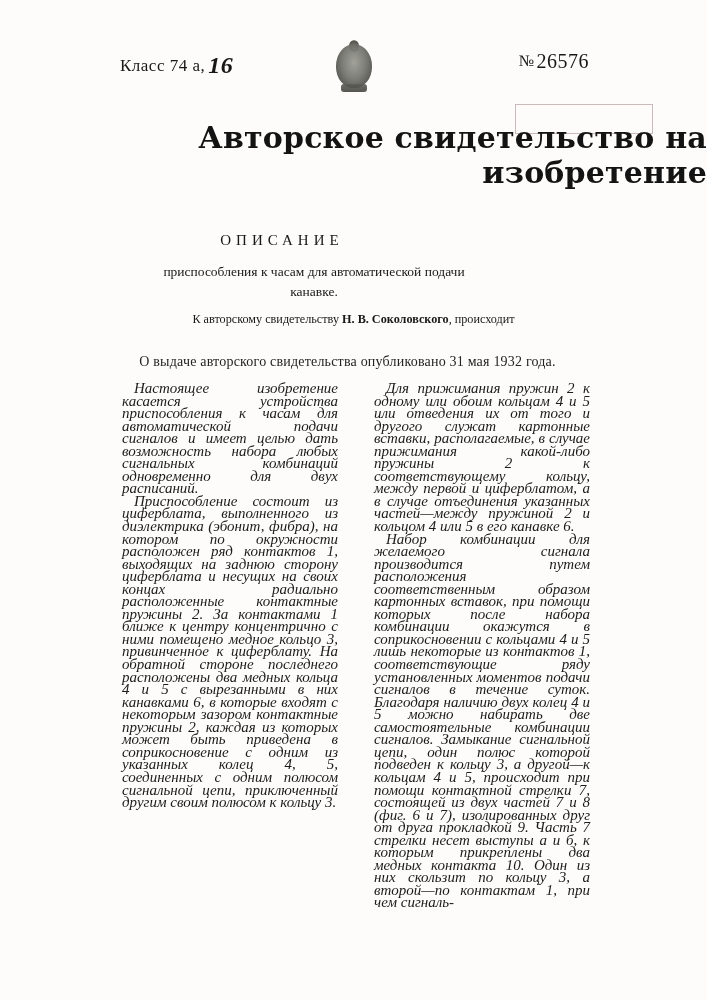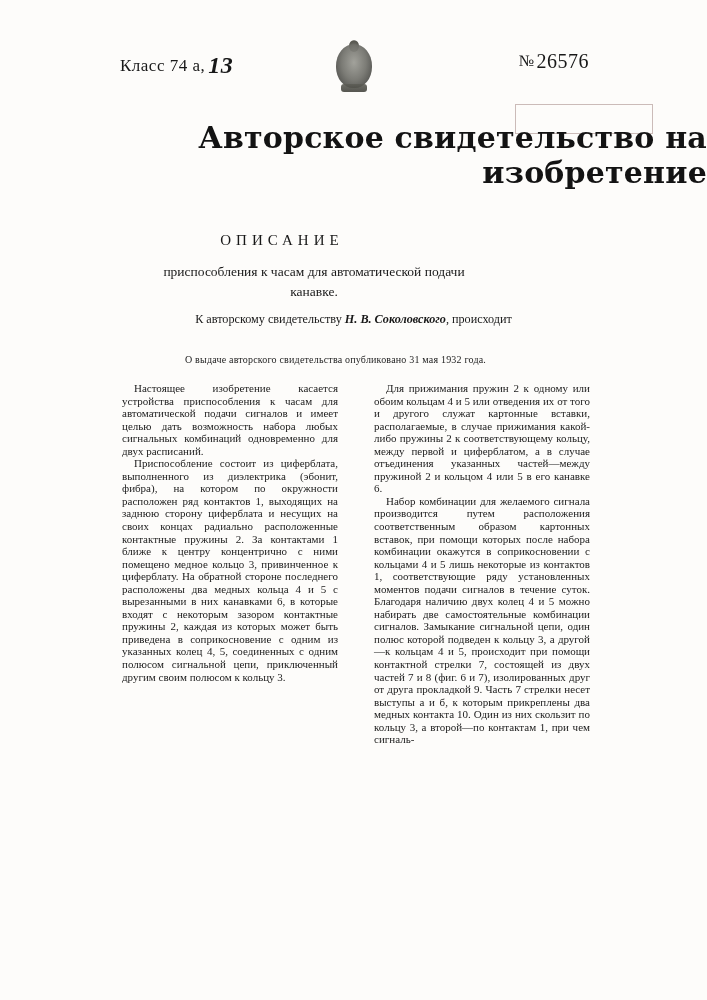--- a/index.html
+++ b/index.html
@@ -136,64 +136,66 @@
   }
   .auth {
     position: absolute;
     left: 0; top: 310px;
     width: 707px;
     text-align: center;
     font-size: 12.2px;
     line-height: 18px;
     color: #181818;
   }
-  .auth b { font-weight: bold; font-style: italic; }
+  .auth b { font-weight: bold; }
   .publ {
     position: absolute;
     left: 0; top: 354px;
     width: 671px;
     text-align: center;
-    font-size: 10px;
+    font-size: 14px;
     color: #232323;
     letter-spacing: .2px;
+    padding-left: 12px;
   }
   
   .columns {
     position: absolute;
     left: 122px;
     top: 382px;
     width: 468px;
     height: 390px;
   }
   .col {
     position: absolute;
     top: 0;
     width: 216px;
-    font-size: 11px;
+    font-size: 15px;
     line-height: 12.55px;
     text-align: justify;
     color: #1b1b1b;
     hyphens: none;
+    font-style: italic;
   }
   .col.left { left: 0; }
   .col.right { left: 252px; }
   .col p {
     margin: 0;
     text-indent: 12px;
   }
 </style>
 </head>
 <body>
 
 <div class="page">
 
   <div class="header"></div>
 
   <div class="klass">
-    <span>Класс 74 a,</span><span class="num">13</span>
+    <span>Класс 74 a,</span><span class="num">16</span>
   </div>
 
   <div class="emblem">
     <div class="ray"></div>
     <div class="ellipse"></div>
     <div class="base"></div>
   </div>
 
   <div class="patno">
     <span class="hash">№</span><span>26576</span>

